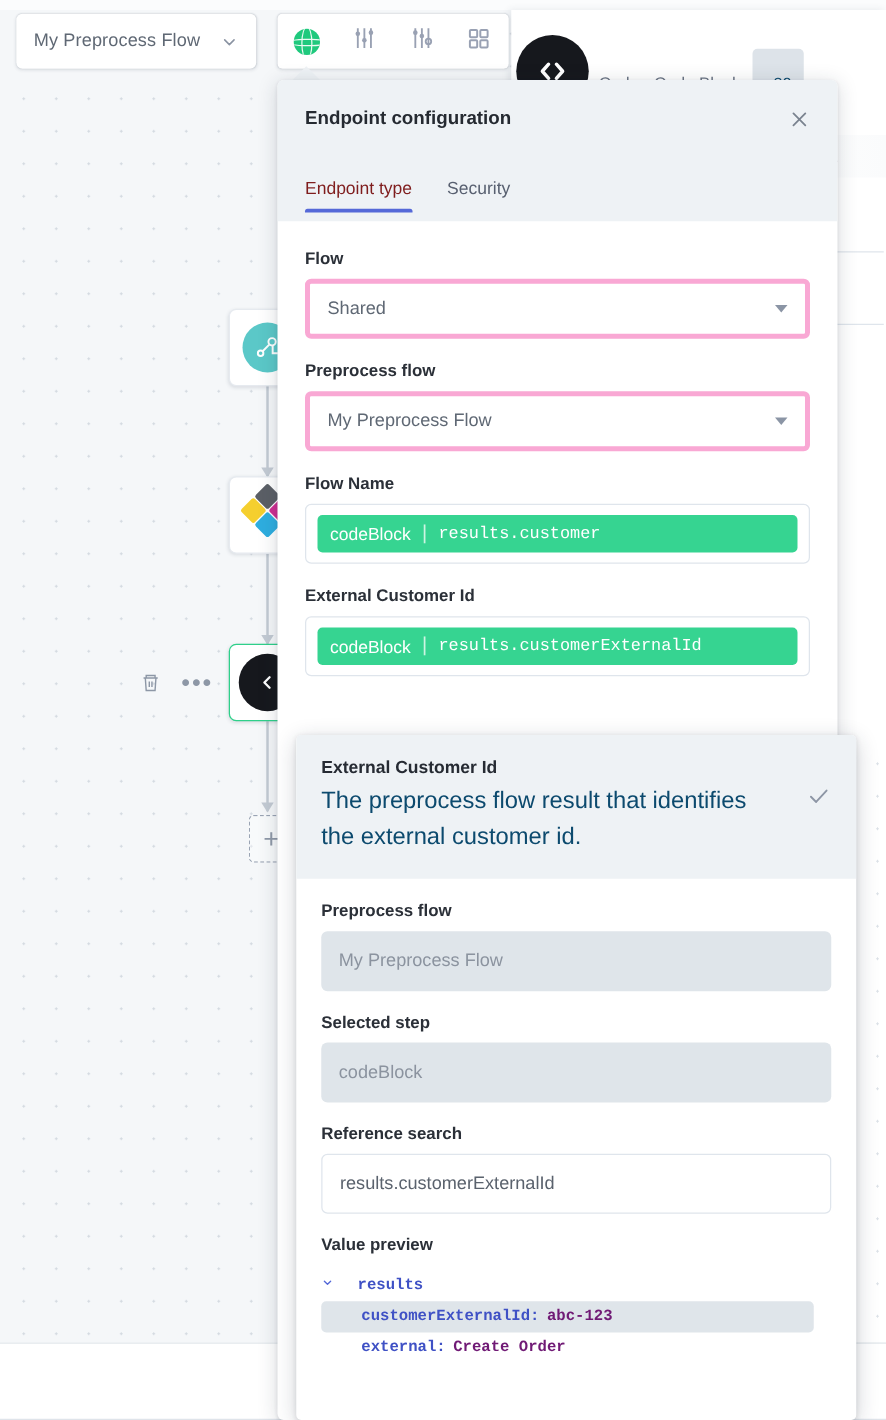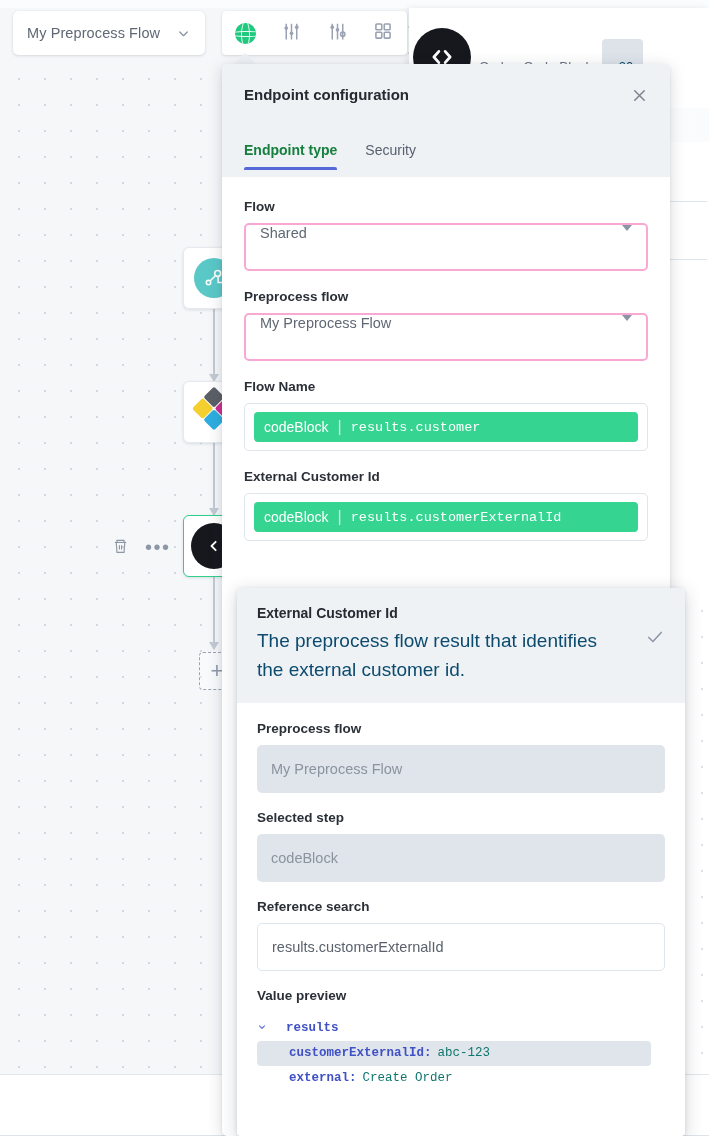--- a/index.html
+++ b/index.html
@@ -185,34 +185,34 @@
   }
   #modal-title { font-size: 15px; font-weight: bold; color: #252a31; }
   #modal-close {
     position: absolute; right: 18px; top: 18px; width: 26px; height: 26px;
     color: #7a838f; display: flex; align-items: center; justify-content: center;
   }
   #modal-tabs { position: absolute; left: 22px; top: 78px; display: flex; gap: 28px; }
   #modal-tabs .mtab {
     font-size: 14px; color: #586070; padding-bottom: 12px; position: relative;
   }
-  #modal-tabs .mtab.active { color: #15803d; font-weight: bold; }
+  #modal-tabs .mtab.active { color: #7f1d1d; font-weight: normal; }
   #modal-tabs .mtab.active::after {
     content: ""; position: absolute; left: 0; right: 0; bottom: 0; height: 3px;
     background: #5569d8; border-radius: 2px 2px 0 0;
   }
 
   #modal-body { padding: 22px 22px 0 22px; }
   .fld { margin-bottom: 18px; }
   .fld > .lbl {
     font-size: 13.5px; font-weight: bold; color: #2b3038; margin-bottom: 9px;
   }
   .sel {
-    height: 48px; border: 2px solid #f9a8d4; border-radius: 5px;
-    display: flex; align-items: flex-start; padding: 0 14px;
+    height: 48px; border: 4px solid #f9a8d4; border-radius: 5px;
+    display: flex; align-items: center; padding: 0 14px;
     font-size: 14.5px; color: #5f6874; background: #fff;
   }
   .sel .v { flex: 1; }
   .sel .caret {
     width: 0; height: 0; border-left: 5px solid transparent;
     border-right: 5px solid transparent; border-top: 6px solid #8b95a5;
   }
   .refbox {
     height: 48px; border: 1px solid #dfe5ec; border-radius: 5px;
     display: flex; align-items: center; padding: 0 9px; background: #fff;
@@ -268,21 +268,21 @@
   }
   .tnode { display: flex; align-items: center; gap: 19px; height: 25px; }
   .tnode .tchev { color: #5569d8; font-size: 11px; width: 10px; }
   .tnode .tkey { color: #3f51c5; font-weight: bold; }
   .tleaf {
     display: flex; align-items: center; gap: 6px; height: 25px;
     padding-left: 32px; border-radius: 4px; margin-right: 14px;
   }
   .tleaf.hl { background: #dfe5ea; }
   .tleaf .lk { color: #3f51c5; font-weight: bold; }
-  .tleaf .lv { color: #0f766e; }
+  .tleaf .lv { color: #701a75; font-weight: bold; }
 </style>
 </head>
 <body>
 
 <div id="canvas">
   <div id="canvas-white-left"></div>
 </div>
 
 <div class="arrow" id="arr-1"></div>
 <div class="arrow" id="arr-2"></div>

